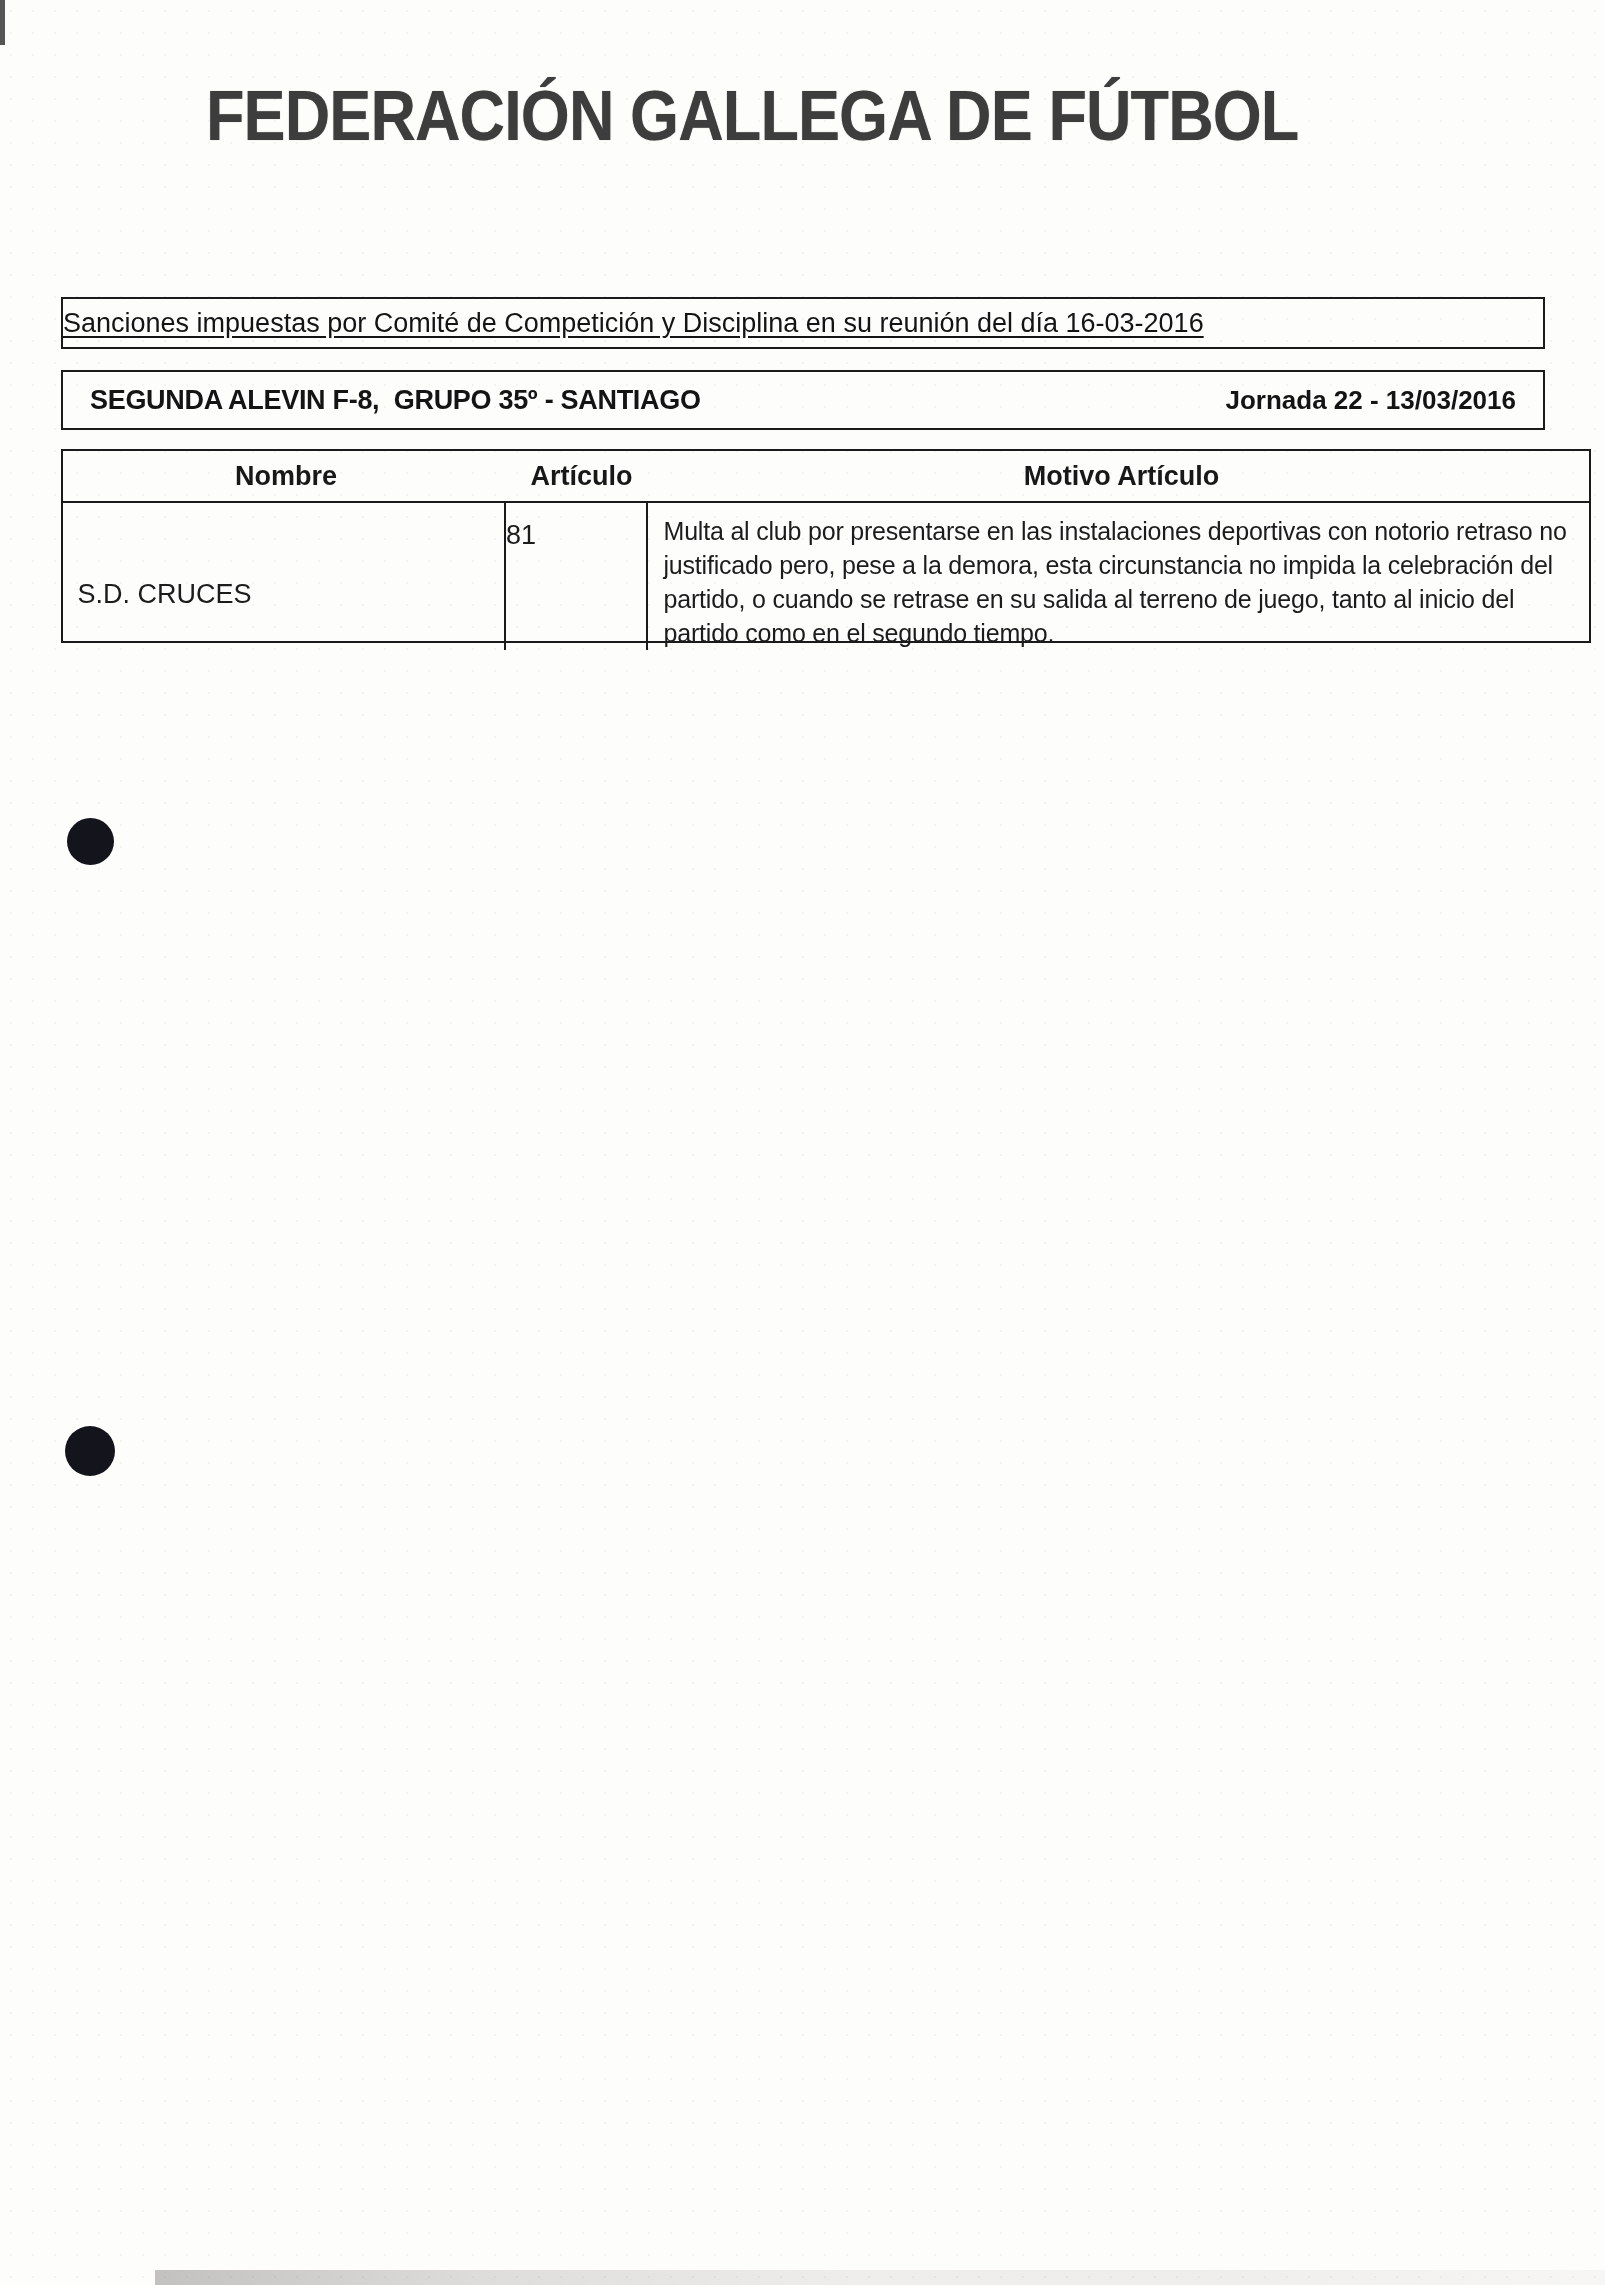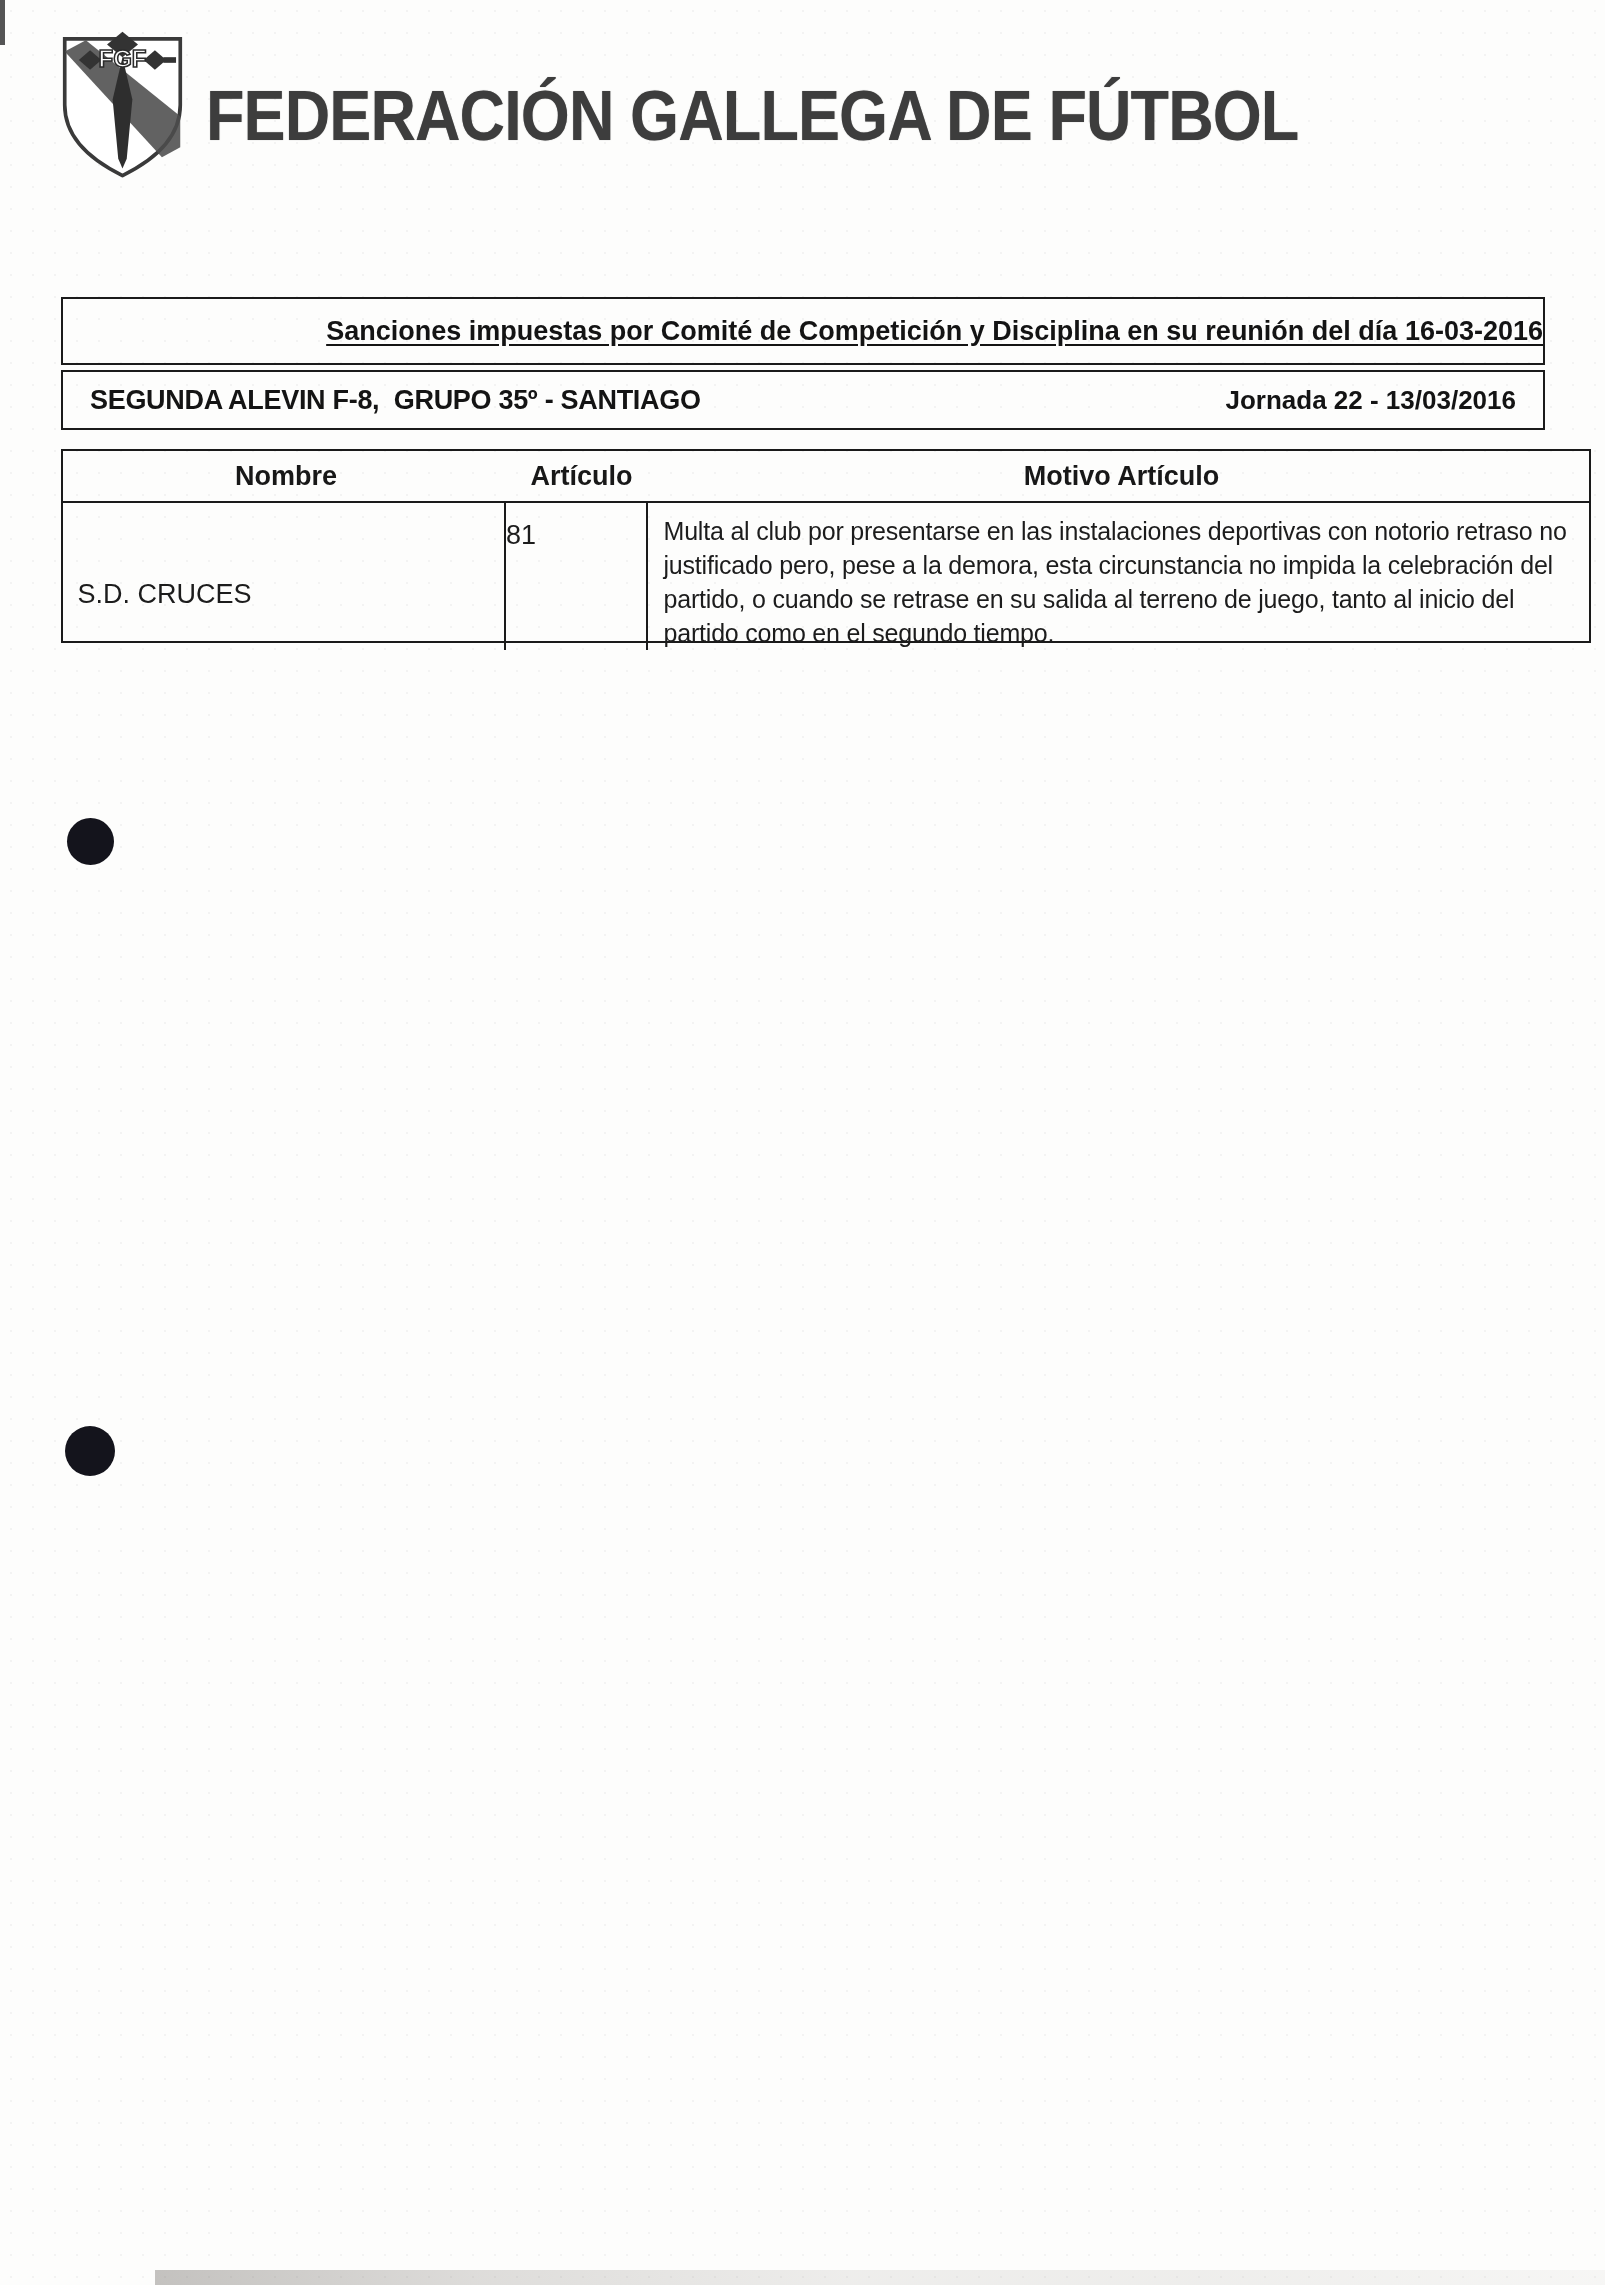--- a/index.html
+++ b/index.html
@@ -22,24 +22,24 @@
   }
   .org-title{
     position:absolute;left:206px;top:76px;
     font-size:70px;font-weight:bold;color:#3d3d3d;
     letter-spacing:-1px;white-space:nowrap;
     transform:scaleX(0.9);transform-origin:left center;
     text-shadow:0 0 1px rgba(70,70,70,0.55);
   }
   
   .box1{
-    position:absolute;left:61px;top:297px;width:1484px;height:68px;
+    position:absolute;left:61px;top:297px;width:1484px;height:52px;
     box-sizing:border-box;border:2.9px solid #1b1b1b;
-    display:flex;align-items:center;justify-content:flex-end;
-    font-size:27px;font-weight:bold;color:#141414;
+    display:flex;align-items:center;justify-content:flex-start;
+    font-size:27px;font-weight:normal;color:#141414;
   }
   .box1 span{text-decoration:underline;text-underline-offset:3.9px;}
   .box2{
     position:absolute;left:61px;top:370px;width:1484px;height:60px;
     box-sizing:border-box;border:2.9px solid #1b1b1b;
     display:flex;align-items:center;justify-content:space-between;
     padding:0 27px;
   }
   .box2 .comp{font-size:27px;font-weight:bold;color:#141414;letter-spacing:-0.3px;white-space:pre-wrap;}
   .box2 .jornada{font-size:26px;font-weight:bold;color:#141414;margin-left:32px;}
@@ -90,39 +90,20 @@
       rgba(200,197,194,0.12) 100%);
   }
 </style>
 </head>
 <body>
 
 <div class="page">
 
   <div class="edge-mark"></div>
 
-  <div class="crest">
-    <svg viewBox="0 0 100 110" width="147" height="155">
-
-      <path d="M9,7 H91 V54 Q91,84 50,104 Q9,84 9,54 Z" fill="#ffffff" stroke="#3a3a3a" stroke-width="2.6"></path>
-
-      <polygon points="9,16 24,8 91,62 91,84 78,91" fill="#4c4c4c" opacity="0.88"></polygon>
-
-      <polygon points="50,20 57,50 53,92 50,99 47,92 43,50" fill="#2e2e2e"></polygon>
-
-      <polygon points="50,2 61,11 50,20 39,11" fill="#333333"></polygon>
-
-      <polygon points="27,15 35,22 27,29 19,22" fill="#333333"></polygon>
-
-      <polygon points="73,15 81,22 73,29 65,22" fill="#333333"></polygon>
-      <rect x="79" y="20" width="9" height="4" fill="#333333"></rect>
-
-      <text x="50" y="27" text-anchor="middle" font-size="17" font-weight="bold" fill="#fafafa" stroke="#2b2b2b" stroke-width="1.1" font-family="Liberation Sans, sans-serif">FGF</text>
-    </svg>
-  </div>
 
   <div class="org-title">FEDERACIÓN GALLEGA DE FÚTBOL</div>
 
   <div class="box1">
     <span>Sanciones impuestas por Comité de Competición y Disciplina en su reunión del día 16-03-2016</span>
   </div>
 
   <div class="box2">
     <span class="comp">SEGUNDA ALEVIN F-8,  GRUPO 35º - SANTIAGO</span>
     <span class="jornada">Jornada 22 - 13/03/2016</span>

